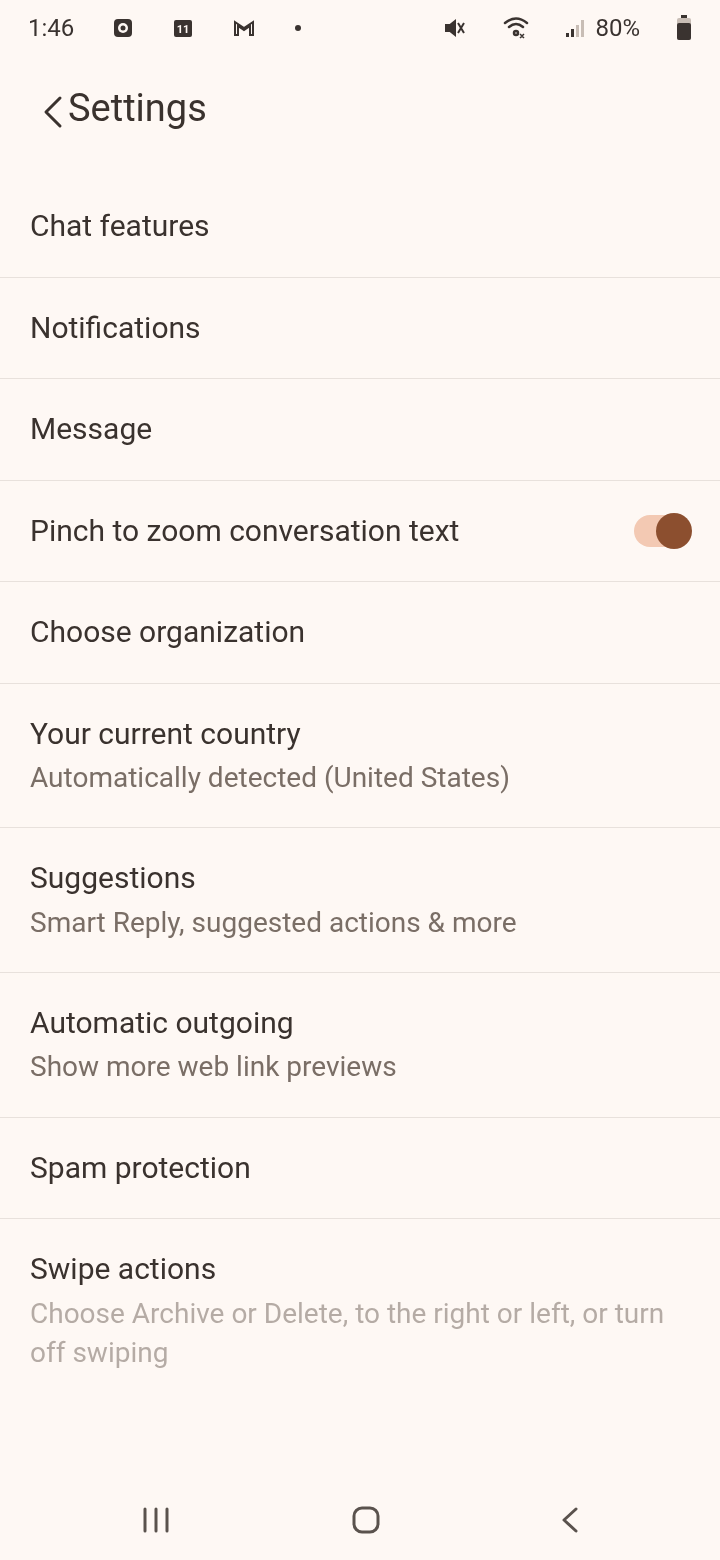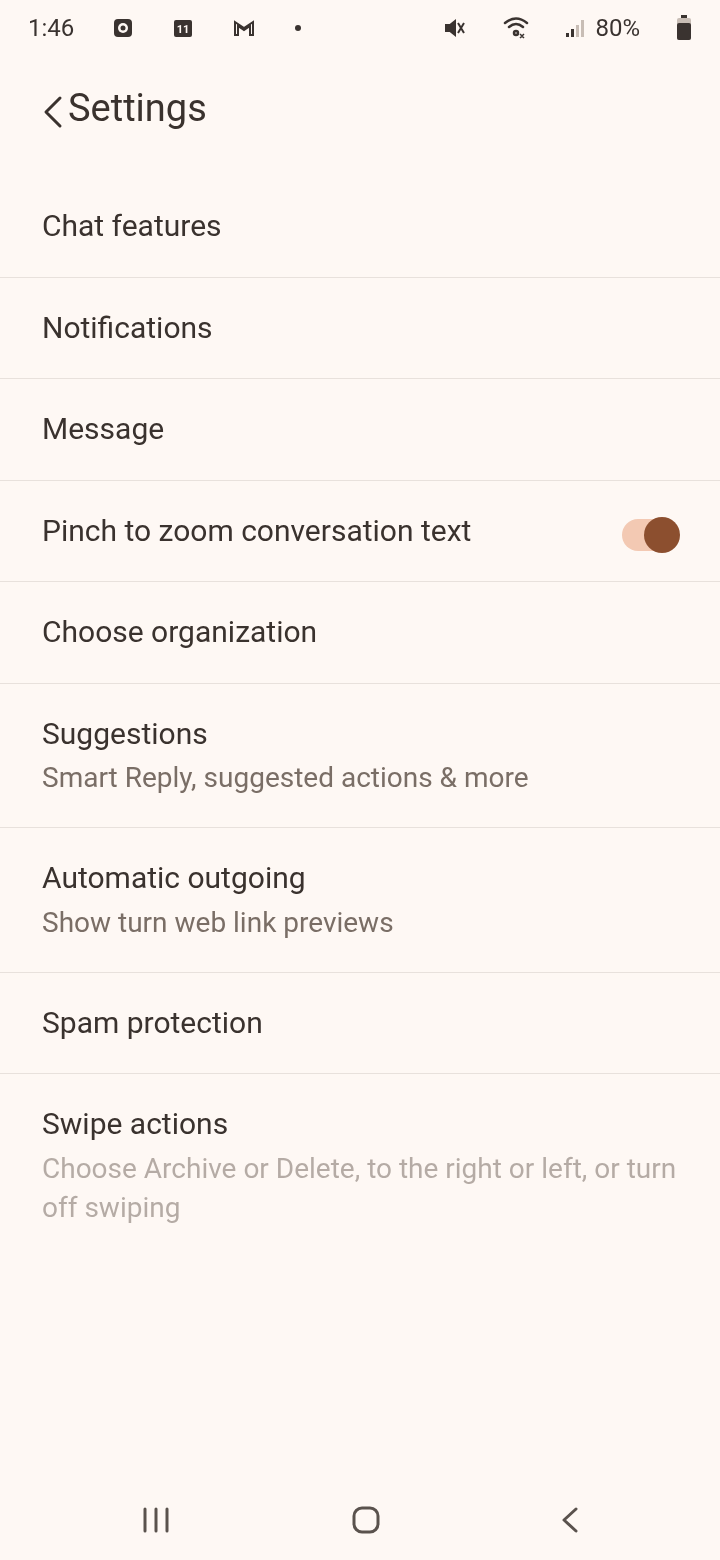--- a/index.html
+++ b/index.html
@@ -62,24 +62,24 @@
       color: #3a322e;
       font-weight: 400;
     }
 
     .settings-list {
       display: flex;
       flex-direction: column;
     }
 
     .setting-item {
-      padding: 30px 42px;
+      padding: 30px 30px;
       border-bottom: 1px solid #e8e1dc;
       display: flex;
-      align-items: flex-end;
+      align-items: center;
       justify-content: space-between;
       gap: 20px;
     }
 
     .setting-item.first {
       border-top: none;
     }
 
     .setting-text {
       display: flex;
@@ -243,32 +243,38 @@
       <div class="toggle-thumb"></div>
     </div>
   </div>
 
   <div class="setting-item">
     <div class="setting-text">
       <span class="setting-title">Choose organization</span>
     </div>
   </div>
 
+  <div class="setting-item">
+    <div class="setting-text">
+      <span class="setting-title">Your current country</span>
+      <span class="setting-subtitle">Automatically detected (United States)</span>
+    </div>
+  </div>
 
   <div class="setting-item">
     <div class="setting-text">
       <span class="setting-title">Suggestions</span>
       <span class="setting-subtitle">Smart Reply, suggested actions &amp; more</span>
     </div>
   </div>
 
   <div class="setting-item">
     <div class="setting-text">
       <span class="setting-title">Automatic outgoing</span>
-      <span class="setting-subtitle">Show turn web link previews</span>
+      <span class="setting-subtitle">Show more web link previews</span>
     </div>
   </div>
 
   <div class="setting-item">
     <div class="setting-text">
       <span class="setting-title">Spam protection</span>
     </div>
   </div>
 
   <div class="setting-item fade-bottom" style="border-bottom:none;">

